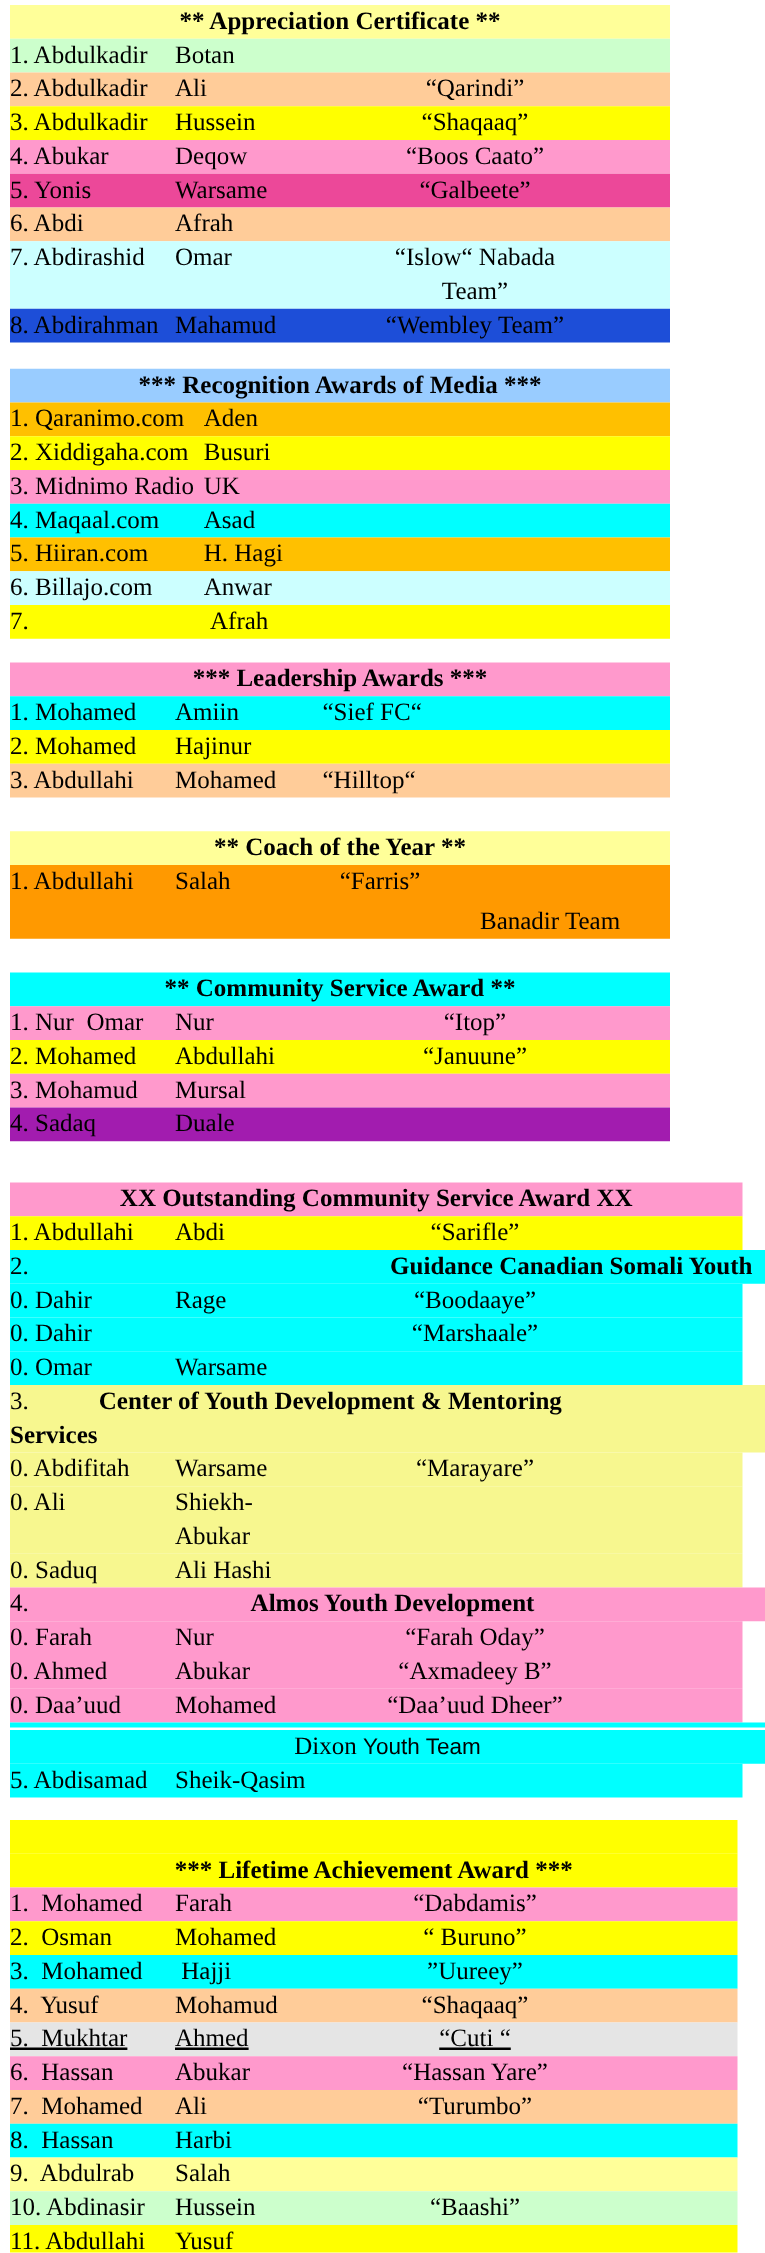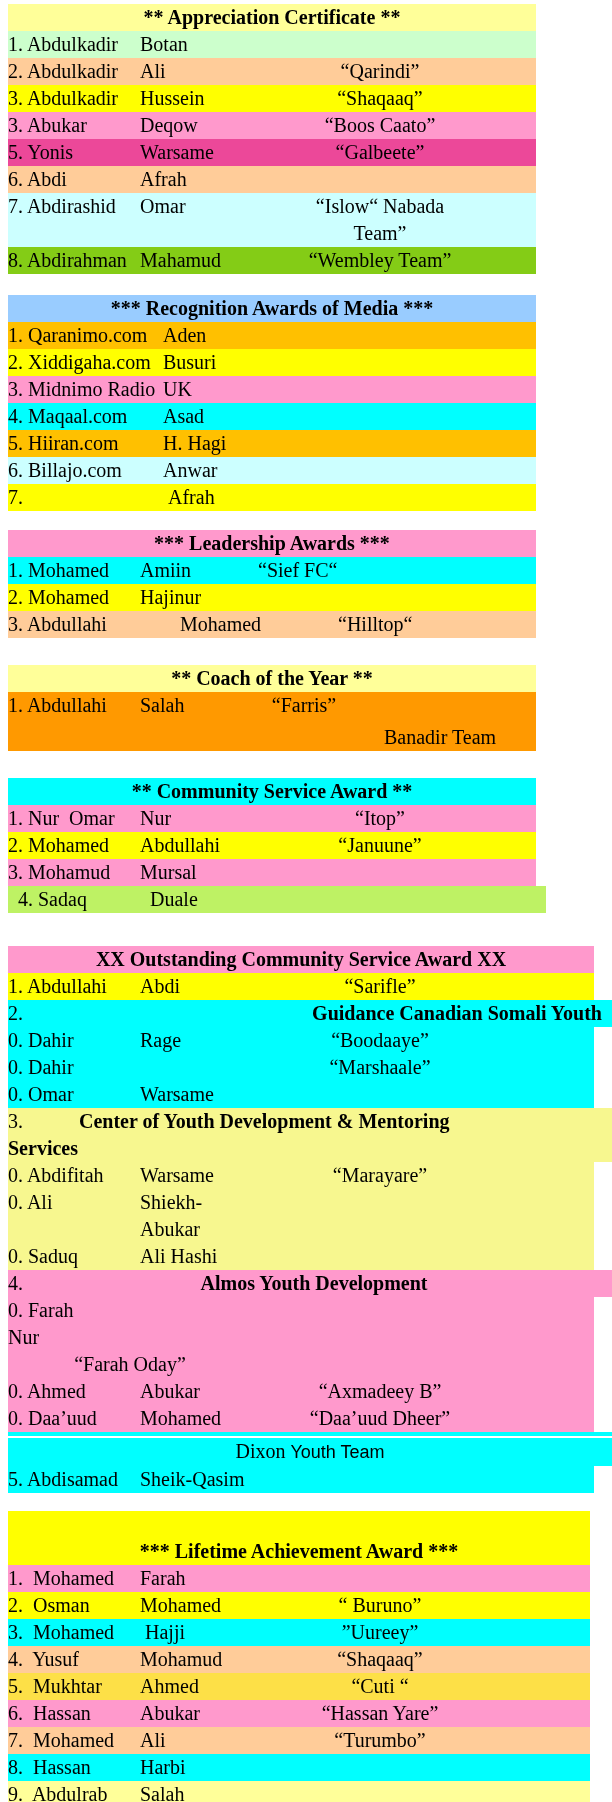--- a/index.html
+++ b/index.html
@@ -36,82 +36,82 @@
 </style>
 </head>
 <body>
 
 <div id="doc">
     <div class="section" style="margin-top: 4px;">
       <div class="row hdr w-std" style="background: rgb(255, 255, 153);">** Appreciation Certificate **</div>
       <div class="row w-std" style="background: rgb(204, 255, 204);"><span class="c1">1. Abdulkadir</span><span class="c2">Botan</span></div>
       <div class="row w-std" style="background: rgb(255, 204, 153);"><span class="c1">2. Abdulkadir</span><span class="c2">Ali</span><span class="c3">“Qarindi”</span></div>
       <div class="row w-std" style="background: rgb(255, 255, 0);"><span class="c1">3. Abdulkadir</span><span class="c2">Hussein</span><span class="c3">“Shaqaaq”</span></div>
-      <div class="row w-std" style="background: rgb(255, 153, 204);"><span class="c1">3. Abukar</span><span class="c2">Deqow</span><span class="c3">“Boos Caato”</span></div>
+      <div class="row w-std" style="background: rgb(255, 153, 204);"><span class="c1">4. Abukar</span><span class="c2">Deqow</span><span class="c3">“Boos Caato”</span></div>
       <div class="row w-std" style="background: #ec4899;"><span class="c1">5. Yonis</span><span class="c2">Warsame</span><span class="c3">“Galbeete”</span></div>
       <div class="row w-std" style="background: rgb(255, 204, 153);"><span class="c1">6. Abdi</span><span class="c2">Afrah</span><span class="c3"></span></div>
       <div class="row w-std" style="background: rgb(204, 255, 255);"><span class="c1">7. Abdirashid</span><span class="c2">Omar</span><span class="c3">“Islow“ Nabada
 Team”</span></div>
-      <div class="row w-std" style="background: #84cc16;"><span class="c1">8. Abdirahman</span><span class="c2">Mahamud</span><span class="c3">“Wembley Team”</span></div>
+      <div class="row w-std" style="background: #1d4ed8;"><span class="c1">8. Abdirahman</span><span class="c2">Mahamud</span><span class="c3">“Wembley Team”</span></div>
     </div>
     <div class="section" style="margin-top: 21px;">
       <div class="row hdr w-std" style="background: rgb(153, 204, 255);">*** Recognition Awards of Media ***</div>
       <div class="row w-std" style="background: rgb(255, 192, 0);"><span class="c1m">1. Qaranimo.com</span><span class="c2m">Aden</span></div>
       <div class="row w-std" style="background: rgb(255, 255, 0);"><span class="c1m">2. Xiddigaha.com</span><span class="c2m">Busuri</span></div>
       <div class="row w-std" style="background: rgb(255, 153, 204);"><span class="c1m">3. Midnimo Radio</span><span class="c2m">UK</span></div>
       <div class="row w-std" style="background: rgb(0, 255, 255);"><span class="c1m">4. Maqaal.com</span><span class="c2m">Asad</span></div>
       <div class="row w-std" style="background: rgb(255, 192, 0);"><span class="c1m">5. Hiiran.com</span><span class="c2m">H. Hagi</span></div>
       <div class="row w-std" style="background: rgb(204, 255, 255);"><span class="c1m">6. Billajo.com</span><span class="c2m">Anwar</span></div>
       <div class="row w-std" style="background: rgb(255, 255, 0);"><span class="c1m">7.</span><span class="c2m"> Afrah</span></div>
     </div>
     <div class="section" style="margin-top: 19px;">
       <div class="row hdr w-std" style="background: rgb(255, 153, 204);">*** Leadership Awards ***</div>
       <div class="row w-std" style="background: rgb(0, 255, 255);"><span class="c1">1. Mohamed</span><span class="c2">Amiin</span><span class="c3l">“Sief FC“</span></div>
       <div class="row w-std" style="background: rgb(255, 255, 0);"><span class="c1">2. Mohamed</span><span class="c2">Hajinur</span></div>
-      <div class="row w-std" style="background: rgb(255, 204, 153); gap: 40px;"><span class="c1">3. Abdullahi</span><span class="c2">Mohamed</span><span class="c3l">“Hilltop“</span></div>
+      <div class="row w-std" style="background: rgb(255, 204, 153);"><span class="c1">3. Abdullahi</span><span class="c2">Mohamed</span><span class="c3l">“Hilltop“</span></div>
     </div>
     <div class="section" style="margin-top: 27px;">
       <div class="row hdr w-std" style="background: rgb(255, 255, 153);">** Coach of the Year **</div>
       <div class="row w-std" style="background: rgb(255, 153, 0);"><span class="c1">1. Abdullahi</span><span class="cc2">Salah</span><span class="cc3">“Farris”</span><span class="c4">Banadir Team</span></div>
     </div>
     <div class="section" style="margin-top: 27px;">
       <div class="row hdr w-std" style="background: rgb(0, 255, 255);">** Community Service Award **</div>
       <div class="row w-std" style="background: rgb(255, 153, 204);"><span class="c1">1. Nur  Omar</span><span class="c2">Nur</span><span class="c3">“Itop”</span></div>
       <div class="row w-std" style="background: rgb(255, 255, 0);"><span class="c1">2. Mohamed</span><span class="c2">Abdullahi</span><span class="c3">“Januune”</span></div>
       <div class="row w-std" style="background: rgb(255, 153, 204);"><span class="c1">3. Mohamud</span><span class="c2">Mursal</span><span class="c3"></span></div>
-      <div class="row w-std" style="background: #bef264; padding-left: 10px;"><span class="c1">4. Sadaq</span><span class="c2">Duale</span><span class="c3"></span></div>
+      <div class="row w-std" style="background: #a21caf;"><span class="c1">4. Sadaq</span><span class="c2">Duale</span><span class="c3"></span></div>
     </div>
     <div class="section" style="margin-top: 33px;">
       <div class="row hdr w-narrow" style="background: rgb(255, 153, 204);">XX Outstanding Community Service Award XX</div>
       <div class="row w-narrow" style="background: rgb(255, 255, 0);"><span class="c1">1. Abdullahi</span><span class="c2">Abdi</span><span class="c3">“Sarifle”</span></div>
       <div class="row w-wide" style="background: rgb(0, 255, 255);"><span class="num">2.</span><span class="boldright">Guidance Canadian Somali Youth</span></div>
       <div class="row w-narrow" style="background: rgb(0, 255, 255);"><span class="c1">0. Dahir</span><span class="c2">Rage</span><span class="c3">“Boodaaye”</span></div>
       <div class="row w-narrow" style="background: rgb(0, 255, 255);"><span class="c1">0. Dahir</span><span class="c2"></span><span class="c3">“Marshaale”</span></div>
       <div class="row w-narrow" style="background: rgb(0, 255, 255);"><span class="c1">0. Omar</span><span class="c2">Warsame</span><span class="c3"></span></div>
       <div class="row block w-wide" style="background: rgb(247, 247, 143);"><span>3.</span><span class="pbold">Center of Youth Development &amp; Mentoring</span><br><span class="pbold2">Services</span></div>
       <div class="row w-narrow" style="background: rgb(247, 247, 143);"><span class="c1">0. Abdifitah</span><span class="c2">Warsame</span><span class="c3">“Marayare”</span></div>
       <div class="row w-narrow" style="background: rgb(247, 247, 143);"><span class="c1">0. Ali</span><span class="c2">Shiekh-
 Abukar</span><span class="c3"></span></div>
       <div class="row w-narrow" style="background: rgb(247, 247, 143);"><span class="c1">0. Saduq</span><span class="c2">Ali Hashi</span><span class="c3"></span></div>
       <div class="row w-wide" style="background: rgb(255, 153, 204);"><span class="num">4.</span><span class="boldcenter">Almos Youth Development</span></div>
-      <div class="row w-narrow" style="background: rgb(255, 153, 204); flex-direction: column;"><span class="c1">0. Farah</span><span class="c2">Nur</span><span class="c3">“Farah Oday”</span></div>
+      <div class="row w-narrow" style="background: rgb(255, 153, 204);"><span class="c1">0. Farah</span><span class="c2">Nur</span><span class="c3">“Farah Oday”</span></div>
       <div class="row w-narrow" style="background: rgb(255, 153, 204);"><span class="c1">0. Ahmed</span><span class="c2">Abukar</span><span class="c3">“Axmadeey B”</span></div>
       <div class="row w-narrow" style="background: rgb(255, 153, 204);"><span class="c1">0. Daa’uud</span><span class="c2">Mohamed</span><span class="c3">“Daa’uud Dheer”</span></div>
       <div class="row strip w-wide" style="background: rgb(0, 255, 255);"></div>
       <div class="row block mixcenter w-wide" style="background: rgb(0, 255, 255);"><span>Dixon </span><span class="sans">Youth Team</span></div>
       <div class="row w-narrow" style="background: rgb(0, 255, 255);"><span class="c1">5. Abdisamad</span><span class="c2">Sheik-Qasim</span><span class="c3"></span></div>
     </div>
     <div class="section" style="margin-top: 18px;">
       <div class="row blank w-xl" style="background: rgb(255, 255, 0);"></div>
       <div class="row hdr w-xl" style="background: rgb(255, 255, 0);">*** Lifetime Achievement Award ***</div>
-      <div class="row w-xl" style="background: rgb(255, 153, 204);"><span class="c1">1.  Mohamed</span><span class="c2">Farah</span></div>
+      <div class="row w-xl" style="background: rgb(255, 153, 204);"><span class="c1">1.  Mohamed</span><span class="c2">Farah</span><span class="c3">“Dabdamis”</span></div>
       <div class="row w-xl" style="background: rgb(255, 255, 0);"><span class="c1">2.  Osman</span><span class="c2">Mohamed</span><span class="c3">“ Buruno”</span></div>
       <div class="row w-xl" style="background: rgb(0, 255, 255);"><span class="c1">3.  Mohamed</span><span class="c2"> Hajji</span><span class="c3">”Uureey”</span></div>
       <div class="row w-xl" style="background: rgb(255, 204, 153);"><span class="c1">4.  Yusuf</span><span class="c2">Mohamud</span><span class="c3">“Shaqaaq”</span></div>
-      <div class="row w-xl" style="background: #fde047;"><span class="c1">5.  Mukhtar</span><span class="c2">Ahmed</span><span class="c3">“Cuti “</span></div>
+      <div class="row w-xl" style="background: #e5e5e5; text-decoration: underline;"><span class="c1">5.  Mukhtar</span><span class="c2">Ahmed</span><span class="c3">“Cuti “</span></div>
       <div class="row w-xl" style="background: rgb(255, 153, 204);"><span class="c1">6.  Hassan</span><span class="c2">Abukar</span><span class="c3">“Hassan Yare”</span></div>
       <div class="row w-xl" style="background: rgb(255, 204, 153);"><span class="c1">7.  Mohamed</span><span class="c2">Ali</span><span class="c3">“Turumbo”</span></div>
       <div class="row w-xl" style="background: rgb(0, 255, 255);"><span class="c1">8.  Hassan</span><span class="c2">Harbi</span><span class="c3"></span></div>
       <div class="row w-xl" style="background: rgb(255, 255, 153);"><span class="c1">9.  Abdulrab</span><span class="c2">Salah</span><span class="c3"></span></div>
       <div class="row w-xl" style="background: rgb(204, 255, 204);"><span class="c1">10. Abdinasir</span><span class="c2">Hussein</span><span class="c3">“Baashi”</span></div>
       <div class="row w-xl" style="background: rgb(255, 255, 0);"><span class="c1">11. Abdullahi</span><span class="c2">Yusuf</span><span class="c3"></span></div>
     </div>
   </div>
 
 </body></html>

